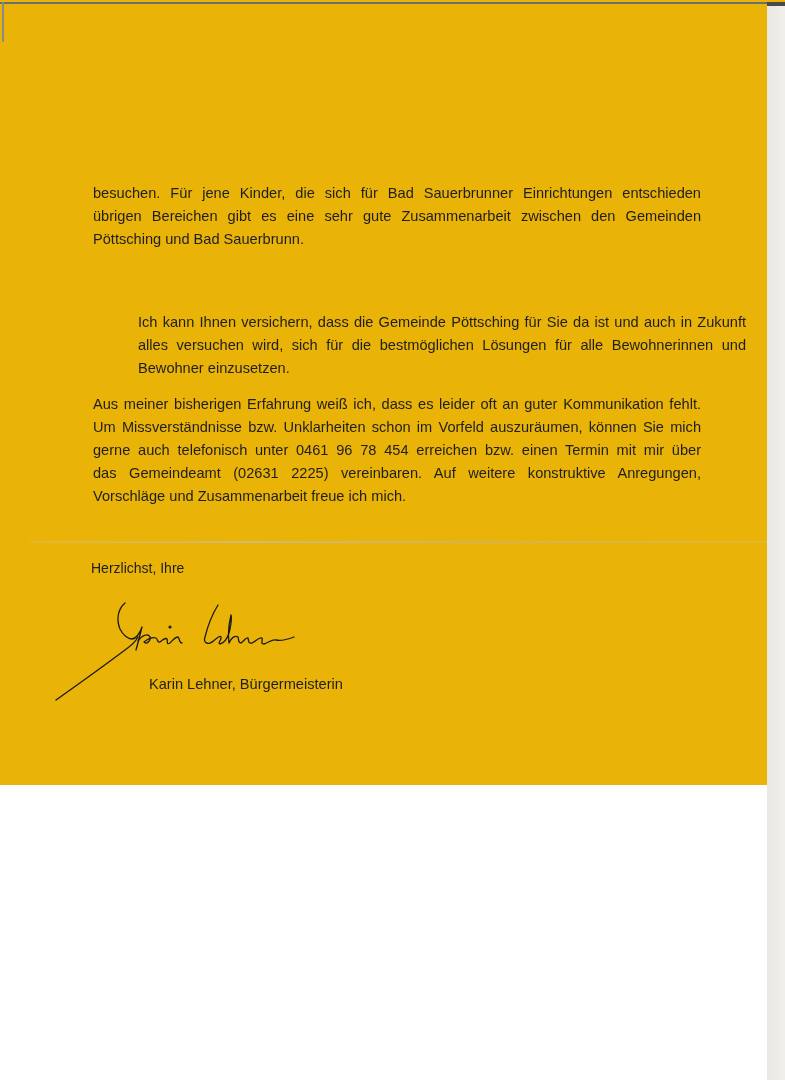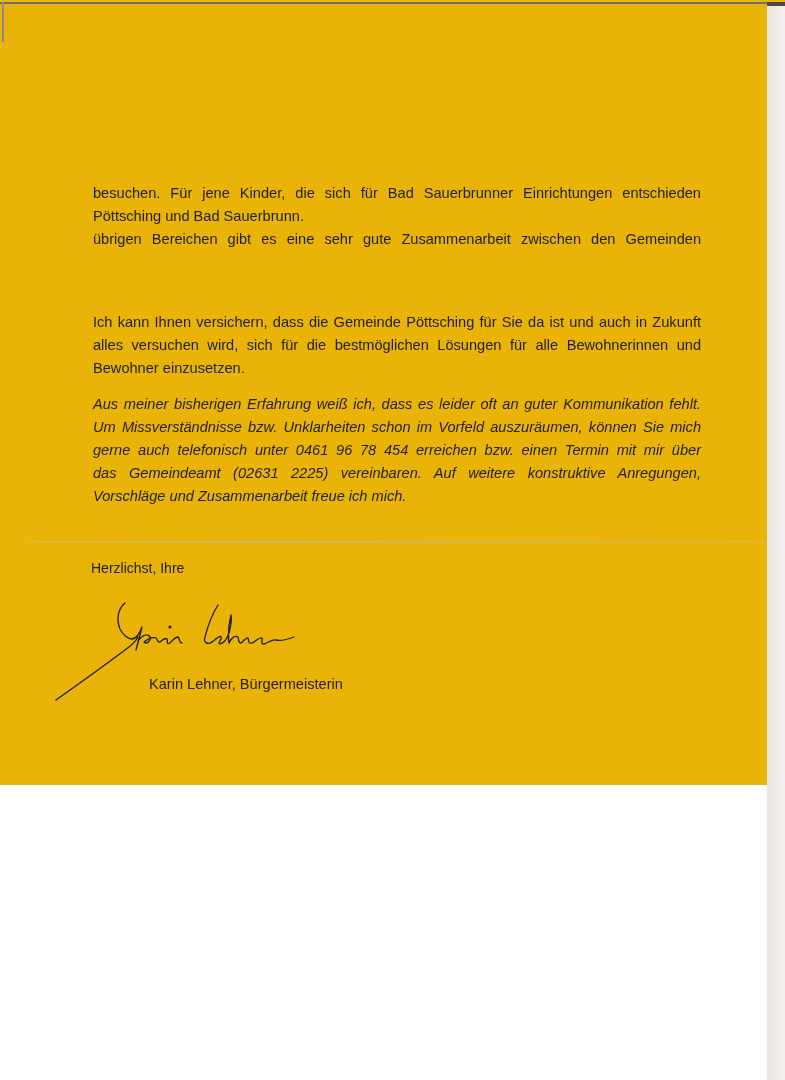--- a/index.html
+++ b/index.html
@@ -52,22 +52,22 @@
     .body-text {
       position: absolute;
       left: 93px;
       width: 608px;
       font-size: 14.6px;
       line-height: 23px;
       text-align: justify;
       margin: 0;
     }
     .p1 { top: 182px; }
-    .p2 { top: 311px; }
-    .p3 { top: 393px; font-style: italic; }
+    .p2 { top: 311px; margin-left: 45px; }
+    .p3 { top: 393px; }
     .p-line {
       display: block;
       text-align: justify;
       text-align-last: justify;
       white-space: nowrap;
     }
     .p-line.last {
       text-align-last: left;
     }
     .closing {
@@ -92,22 +92,22 @@
 
 <div class="page">
   <div class="top-border"></div>
   <div class="left-border"></div>
   <div class="top-right-dark"></div>
   <div class="right-strip"></div>
   <div class="fold-line"></div>
 
   <div class="body-text p1">
     <span class="p-line">besuchen. Für jene Kinder, die sich für Bad Sauerbrunner Einrichtungen entschieden</span>
+    <span class="p-line">übrigen Bereichen gibt es eine sehr gute Zusammenarbeit zwischen den Gemeinden</span>
     <span class="p-line last">Pöttsching und Bad Sauerbrunn.</span>
-    <span class="p-line">übrigen Bereichen gibt es eine sehr gute Zusammenarbeit zwischen den Gemeinden</span>
   </div>
 
   <div class="body-text p2">
     <span class="p-line">Ich kann Ihnen versichern, dass die Gemeinde Pöttsching für Sie da ist und auch in Zukunft</span>
     <span class="p-line">alles versuchen wird, sich für die bestmöglichen Lösungen für alle Bewohnerinnen und</span>
     <span class="p-line last">Bewohner einzusetzen.</span>
   </div>
 
   <div class="body-text p3">
     <span class="p-line">Aus meiner bisherigen Erfahrung weiß ich, dass es leider oft an guter Kommunikation fehlt.</span>

